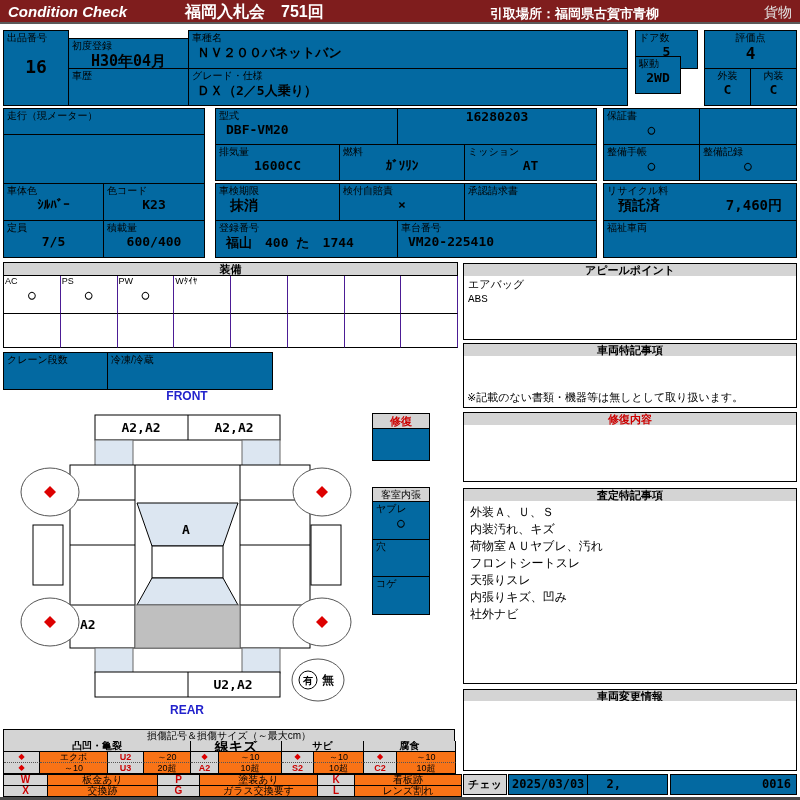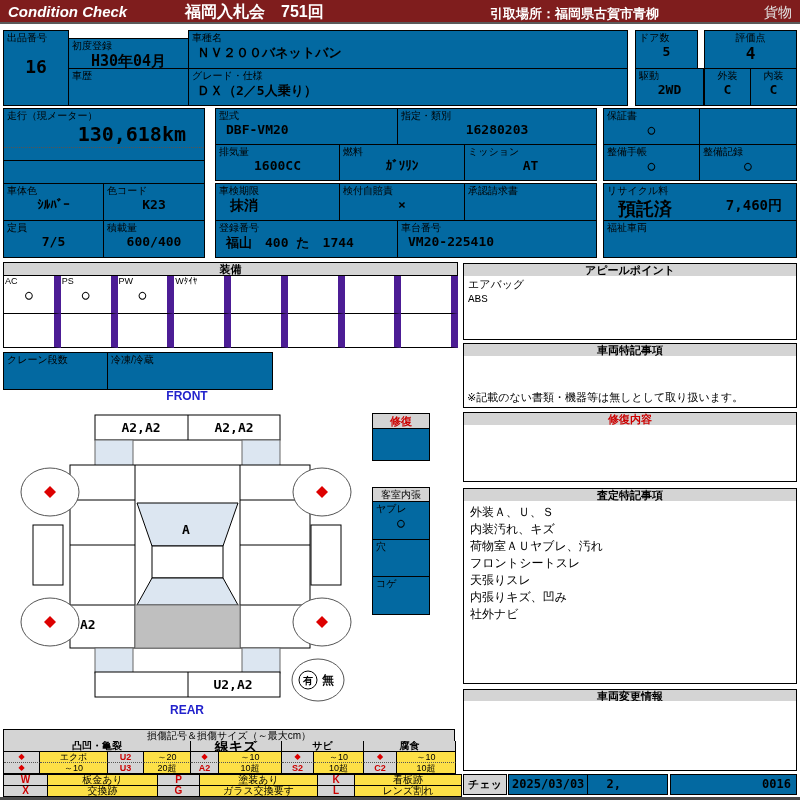--- a/index.html
+++ b/index.html
@@ -13,26 +13,26 @@
   .ghead{background:#d4d4d4;border:1px solid #000;text-align:center;font-weight:bold;font-size:11px;line-height:12px;overflow:hidden}
   .panelbody{border:1px solid #000;border-top:none;background:#fff;font-size:11px;padding:2px 4px;overflow:hidden}
   .red{color:#cc0000}
   .blue{color:#2222cc}
   .mono{font-family:Liberation Mono, monospace}
   
   .topbar{left:0;top:0;width:800px;height:24px;background:#7f1d1d;border-bottom:2px solid #5a5a5a;color:#fff}
   .topbar span{position:absolute;top:3px}
   
   .eqgrid{display:grid;grid-template-columns:repeat(8,1fr);border-left:1px solid #000;border-top:1px solid #000;background:#fff}
-  .eqcell{border-right:7px solid #4c1d95;border-bottom:1px solid #000;height:38px;overflow:hidden}
+  .eqcell{border-right:1px solid #4c1d95;border-bottom:1px solid #000;height:38px;overflow:hidden}
   .eqcell .lbl{font-size:9px;padding:0 1px}
   
   .lg1{display:grid;grid-template-columns:36px 68px 36px 47px 28px 63px 32px 50px 33px 59px;border-left:1px solid #000}
   .lgg{display:grid;grid-template-columns:187px 91px 82px 92px;border-left:1px solid #000}
-  .lgc{border-right:1px solid #000;border-bottom:1px solid #000;font-size:9px;line-height:10px;text-align:center;overflow:hidden;background:#fde047}
+  .lgc{border-right:1px solid #000;border-bottom:1px solid #000;font-size:9px;line-height:10px;text-align:center;overflow:hidden;background:#f97316}
   .lgc.g{background:#d4d4d4}
   .lgc.dot{border-bottom:1px dotted #555}
   .lg2{display:grid;grid-template-columns:44px 110px 42px 118px 37px 107px;border-left:1px solid #000;border-top:1px solid #000}
   .lg2 .lgc{font-size:10px;line-height:10px}
   .dia{font-size:8px;color:#dd0000;line-height:10px}
   .codetxt{color:#cc0000;font-weight:bold}
   svg text{font-family:"DejaVu Sans Mono",monospace;font-weight:bold}
 </style>
 </head>
 <body>
@@ -60,48 +60,46 @@
   <div class="val" style="font-size:13px;padding-left:8px">ＮＶ２００バネットバン</div>
 </div>
 <div class="abs b" style="left:188px;top:68px;width:440px;height:38px">
   <span class="lbl">グレード・仕様</span>
   <div class="val" style="padding-left:8px">ＤＸ（2／5人乗り）</div>
 </div>
 <div class="abs b" style="left:635px;top:30px;width:63px;height:39px">
   <span class="lbl">ドア数</span>
   <div class="val cen">5</div>
 </div>
-<div class="abs b" style="left:635px;top:68px;width:69px;height:38px">
+<div class="abs b" style="left:635px;top:56px;width:46px;height:38px">
   <span class="lbl">駆動</span>
   <div class="val cen">2WD</div>
 </div>
 <div class="abs b" style="left:704px;top:30px;width:93px;height:39px">
   <span class="lbl cen">評価点</span>
   <div class="val cen" style="font-size:16px">4</div>
 </div>
 <div class="abs b" style="left:704px;top:68px;width:47px;height:38px">
   <span class="lbl cen">外装</span>
   <div class="val cen">C</div>
 </div>
 <div class="abs b" style="left:750px;top:68px;width:47px;height:38px">
   <span class="lbl cen">内装</span>
   <div class="val cen">C</div>
 </div>
 
 <div class="abs b" style="left:3px;top:108px;width:202px;height:94px">
   <span class="lbl">走行（現メーター）</span>
-  <div class="val" style="font-size:20px;text-align:right;padding-right:18px;border-bottom:1px dotted #555;padding-bottom:1px">130,618km</div>
   <div style="height:13px;border-bottom:1px solid #000"></div>
 </div>
 <div class="abs b" style="left:215px;top:108px;width:183px;height:37px">
   <span class="lbl">型式</span>
   <div class="val" style="padding-left:10px">DBF-VM20</div>
 </div>
 <div class="abs b" style="left:397px;top:108px;width:200px;height:37px">
-  <span class="lbl">指定・類別</span>
   <div style="display:flex;justify-content:center;padding:0 28px">
     <span class="val">16280</span>
     <span class="val">203</span>
   </div>
 </div>
 <div class="abs b" style="left:215px;top:144px;width:125px;height:37px">
   <span class="lbl">排気量</span>
   <div class="val cen">1600CC</div>
 </div>
 <div class="abs b" style="left:339px;top:144px;width:126px;height:37px">
@@ -157,21 +155,21 @@
   <span class="lbl">登録番号</span>
   <div class="val" style="padding-left:10px">福山　400 た　1744</div>
 </div>
 <div class="abs b" style="left:397px;top:220px;width:200px;height:38px">
   <span class="lbl">車台番号</span>
   <div class="val" style="padding-left:10px">VM20-225410</div>
 </div>
 <div class="abs b" style="left:603px;top:183px;width:194px;height:38px">
   <span class="lbl">リサイクル料</span>
   <div style="display:flex;justify-content:space-between;padding:0 14px">
-    <span class="val" style="font-size:18px">預託済</span>
+    <span class="val" style="font-size:14px">預託済</span>
     <span class="val" style="font-size:14px">7,460円</span>
   </div>
 </div>
 <div class="abs b" style="left:603px;top:220px;width:194px;height:38px">
   <span class="lbl">福祉車両</span>
 </div>
 
 <div class="abs ghead" style="left:3px;top:262px;width:455px;height:14px">装備</div>
 <div class="abs eqgrid" style="left:3px;top:275px;width:455px">
   <div class="eqcell">

